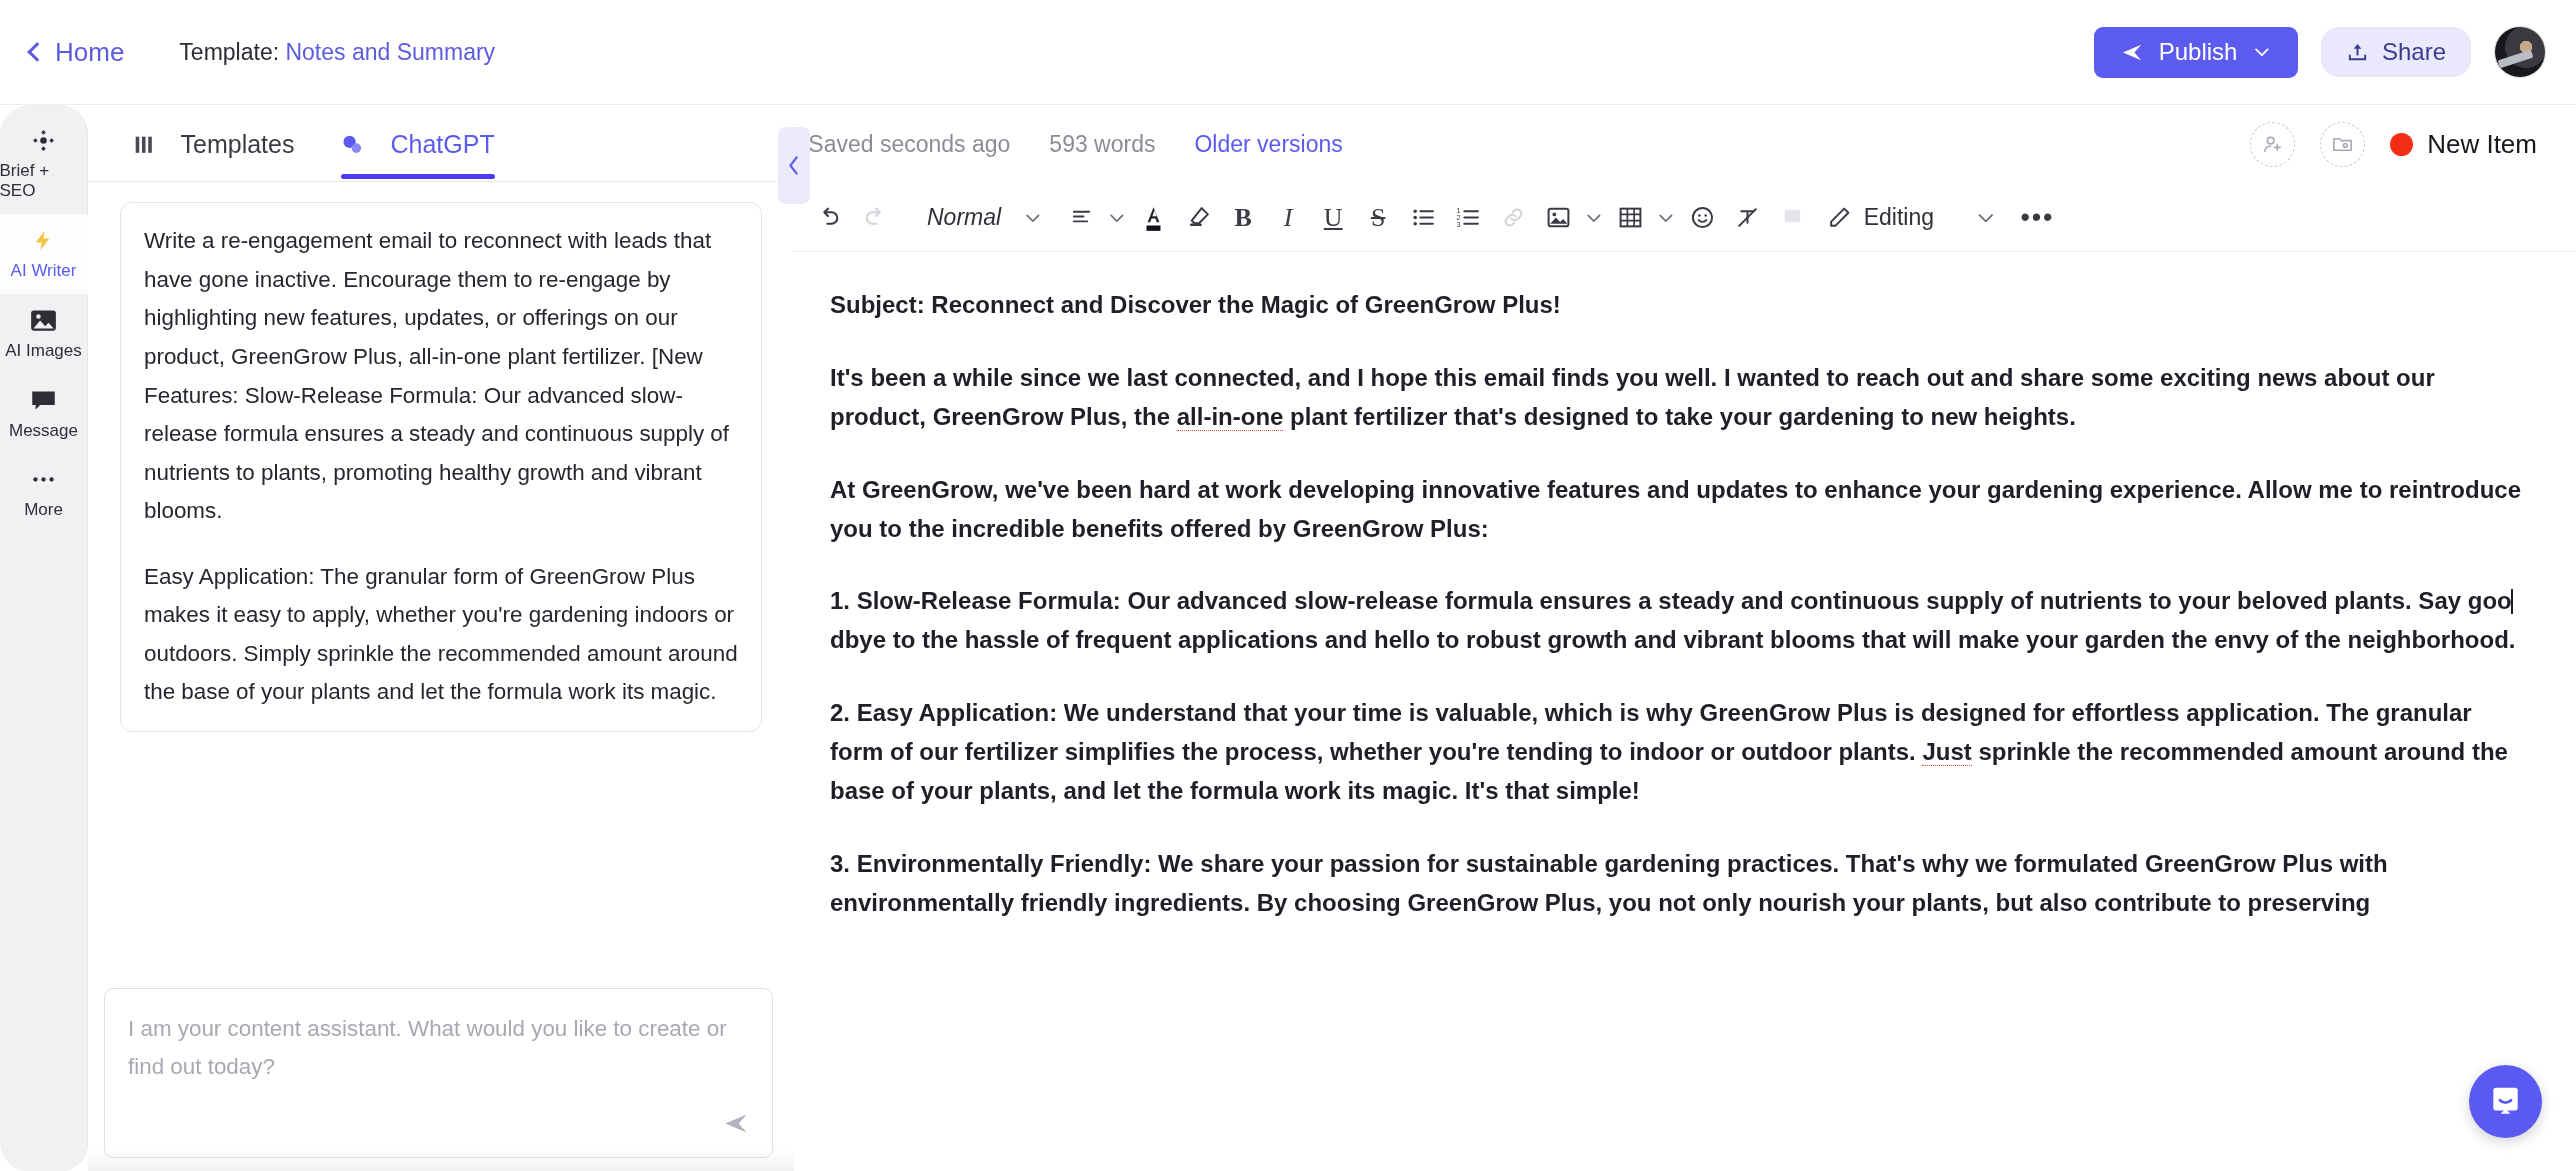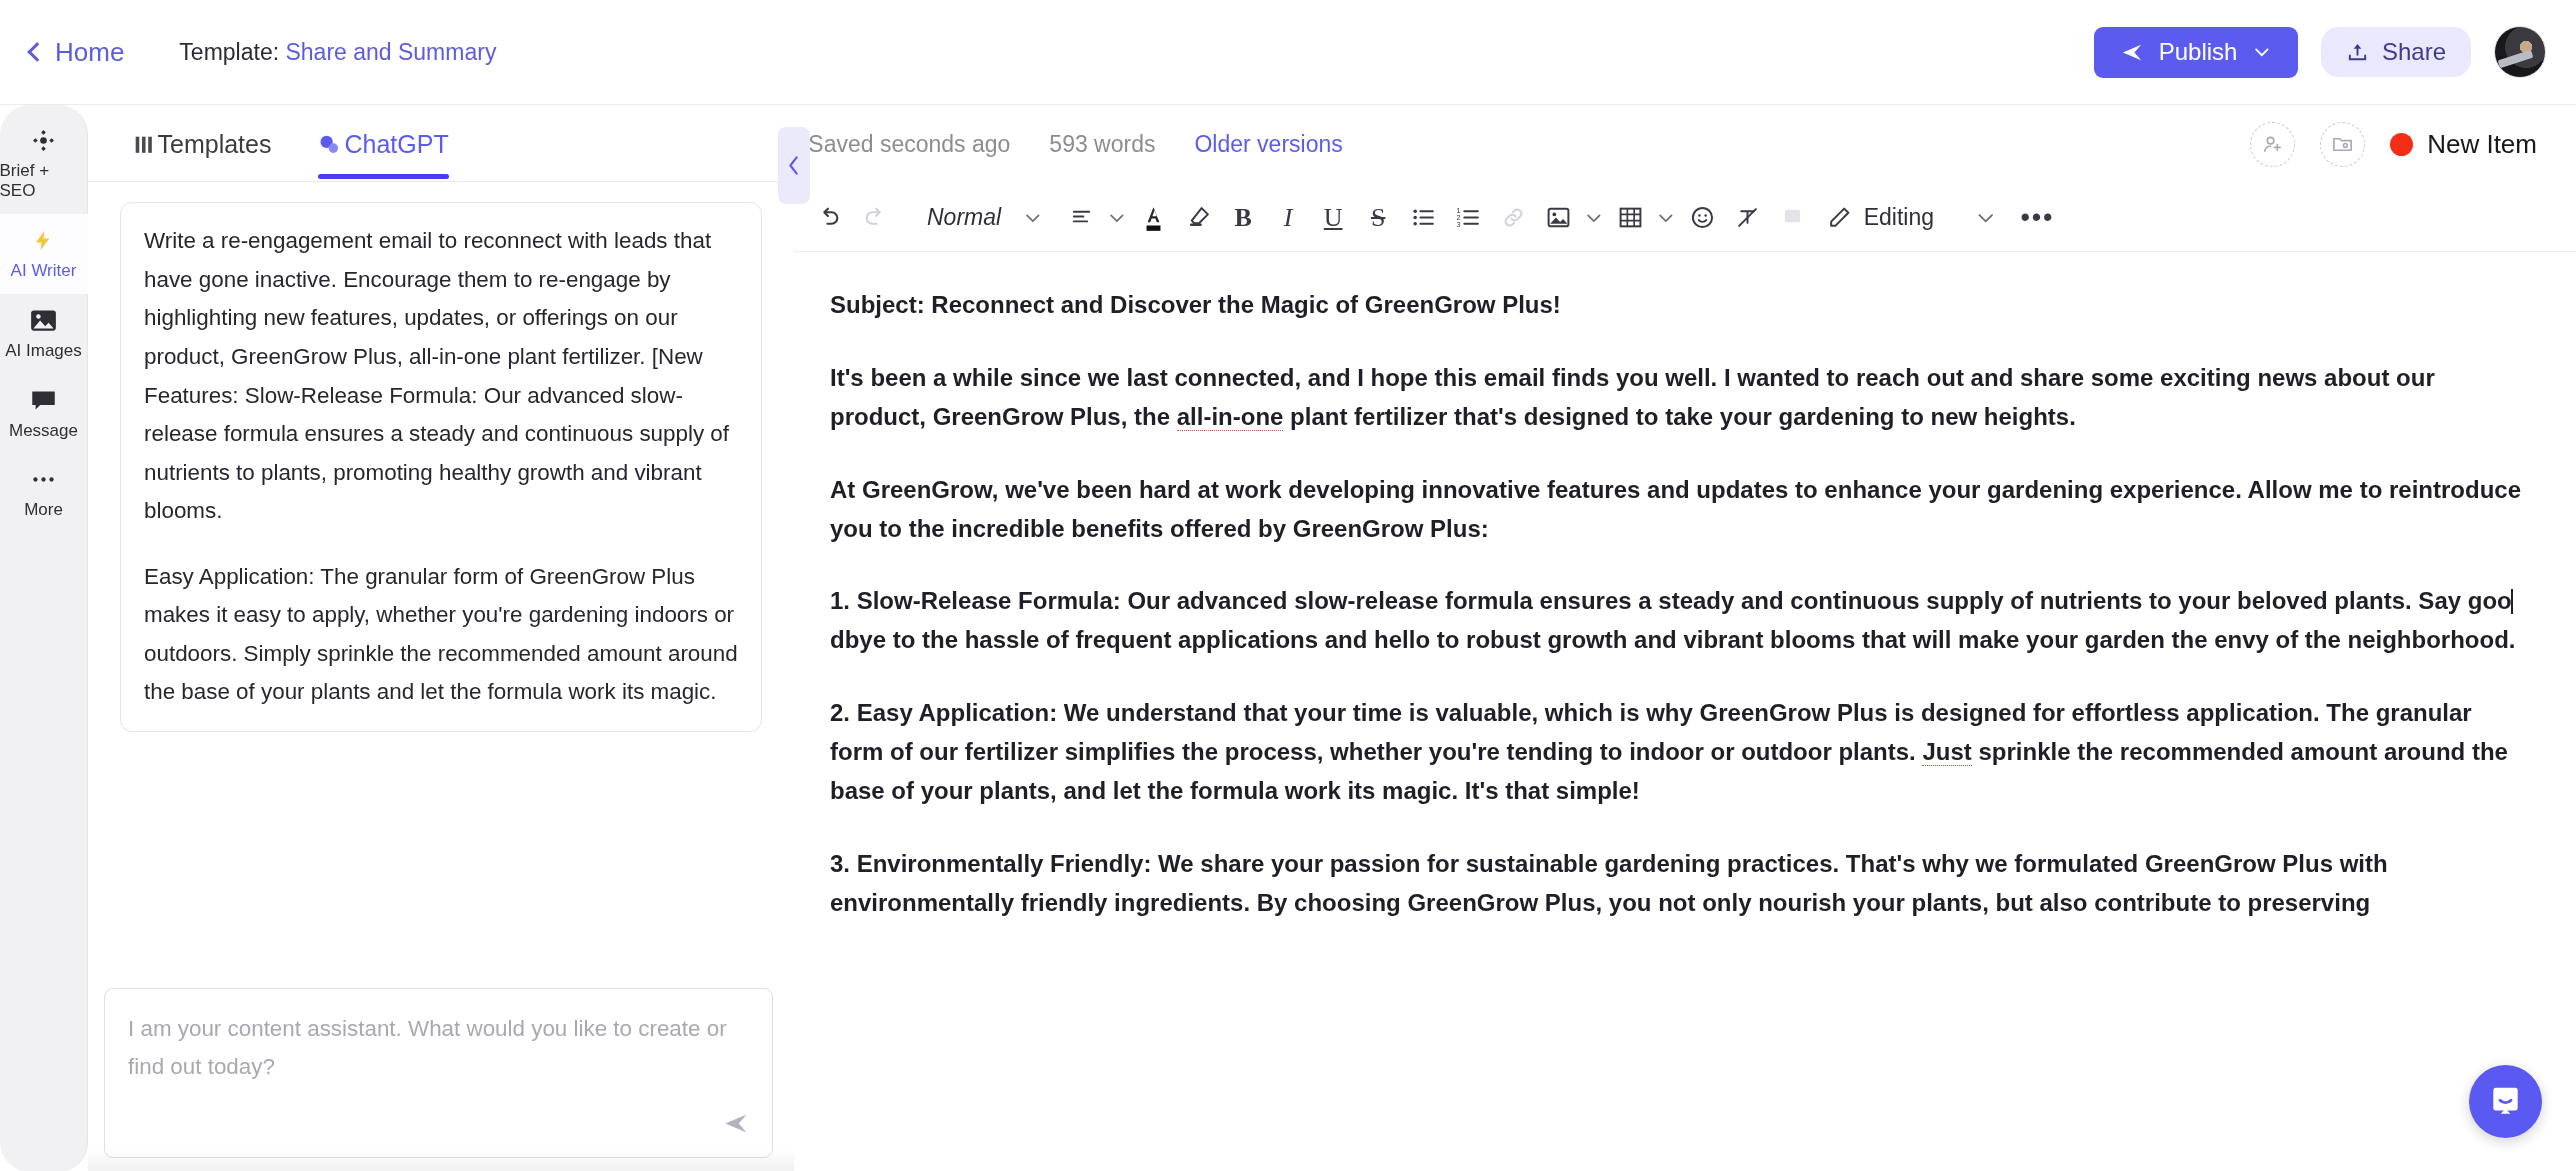--- a/index.html
+++ b/index.html
@@ -61,21 +61,21 @@
   .rail-item.active { background: #fdfdff; color: #5b5bf0; }
   .rail-ico { height: 25px; display: flex; align-items: center; justify-content: center; }
 
   
   .chat-panel {
     position: absolute; top: 105px; left: 88px; width: 707px; height: 1067px;
     background: #ffffff; border-right: 0.9px solid #e6e6ea;
   }
   .chat-tabs { display: flex; align-items: center; gap: 47px; padding: 23px 0 0 45px;
     height: 77px; border-bottom: 0.9px solid #e9e9ee; position: relative; }
-  .chat-tab { display: flex; align-items: center; gap: 3px; font-size: 25px;
+  .chat-tab { display: flex; align-items: center; gap: 26px; font-size: 25px;
     color: #3b3b44; cursor: pointer; padding-bottom: 19.7px; position: relative; }
   .chat-tab.active { color: #5b5bf0; }
   .chat-tab.active::after {
     content: ""; position: absolute; left: 0; right: 0; bottom: 0;
     height: 4.5px; background: #4b3bf5; border-radius: 2.7px;
   }
   .collapse-btn {
     position: absolute; right: -16px; top: 21.5px; width: 32px; height: 77px;
     background: #ebeafb; border-radius: 8px; display: flex; align-items: center;
     justify-content: center; cursor: pointer; z-index: 6;
@@ -145,21 +145,21 @@
 </head>
 <body>
 
 <div class="topbar">
   <div class="home-link">
     <span class="chev-left"></span>
     <span>Home</span>
   </div>
   <div class="tpl-wrap">
     <span>Template:</span>
-    <span class="tpl-name">Share and Summary</span>
+    <span class="tpl-name">Notes and Summary</span>
   </div>
   <div class="topbar-right">
     <button class="btn-publish">
       <svg width="23" height="23" viewBox="0 0 24 24">
         <path d="M2 12l19-8-7 8 7 8z" fill="#ffffff"></path>
       </svg>
       <span>Publish</span>
       <svg width="19.7" height="19.7" viewBox="0 0 24 24">
         <path d="M5 9l7 7 7-7" stroke="#ffffff" stroke-width="2.2" fill="none" stroke-linecap="round"></path>
       </svg>

